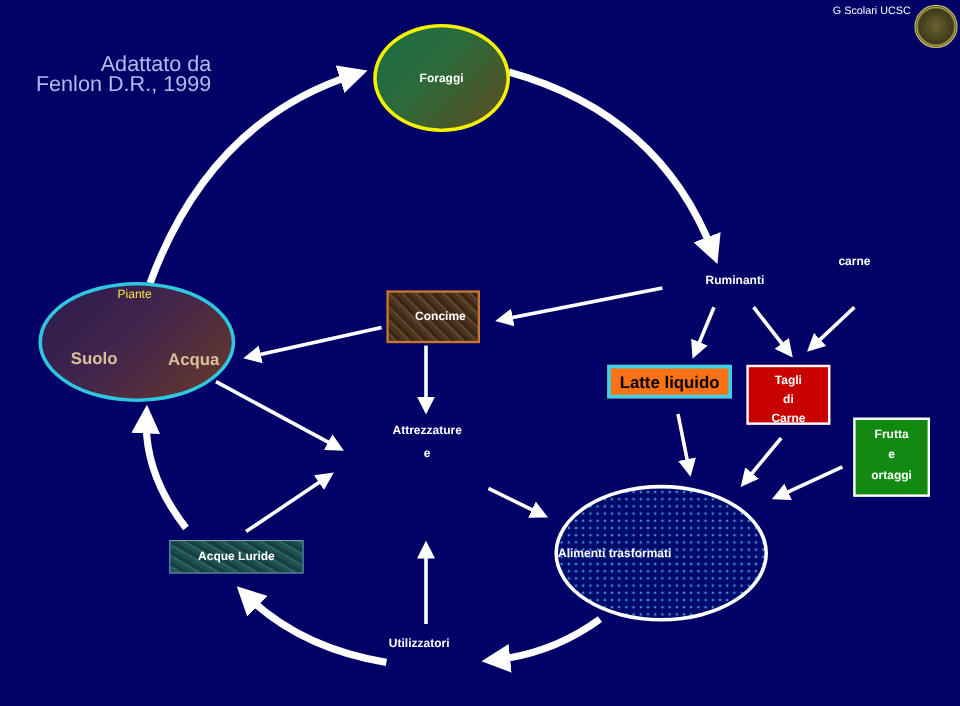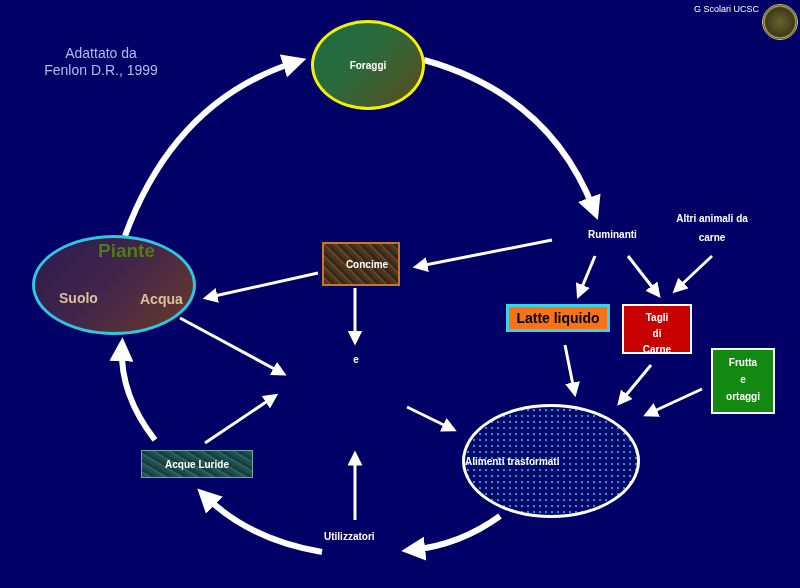--- a/index.html
+++ b/index.html
@@ -1,32 +1,32 @@
 <!DOCTYPE html>
 <html><head>
 <meta charset="utf-8">
 <style>
   html, body { margin: 0; padding: 0; }
   body { width: 800px; height: 588px; background: #000066; position: relative; overflow: hidden;
          font-family: "Liberation Sans", sans-serif; }
   svg.arrows { position: absolute; left: 0; top: 0; width: 800px; height: 588px; }
   .abs { position: absolute; }
   .lbl { color: #ffffff; font-weight: bold; font-size: 10px; text-align: center; white-space: nowrap; }
-  .credit { color: #b8b8ee; font-size: 14px; text-align: center; line-height: 17px; }
+  .credit { color: #b8b8ee; font-size: 18px; text-align: right; line-height: 17px; }
   .sign { color: #ffffff; font-size: 9px; }
   .seal { width: 34px; height: 34px; border-radius: 50%;
           background: radial-gradient(circle, #6a6230 0%, #3d3a1a 60%, #aaa050 66%, #2a2810 72%, #8a8240 100%);
           border: 1px solid #c8bd6a; }
   .node-foraggi { left: 311px; top: 20px; width: 114px; height: 90px; border-radius: 50%;
           border: 3px solid #f2f200; background: linear-gradient(135deg, #1a6e45 0%, #2c6a3a 45%, #5e4a1e 100%);
           display: flex; align-items: center; justify-content: center; box-sizing: border-box; }
   .node-piante { left: 32px; top: 235px; width: 164px; height: 100px; border-radius: 50%;
           border: 3px solid #2fc6e0; background: linear-gradient(135deg, #2a1a50 0%, #44264a 50%, #6a3a26 100%);
           box-sizing: border-box; }
-  .piante-txt { color: #4d7c0f; font-weight: bold; font-size: 19px; }
+  .piante-txt { color: #fde047; font-weight: normal; font-size: 10px; }
   .beige { color: #d8c09a; font-weight: bold; font-size: 14px; }
   .node-concime { left: 322px; top: 242px; width: 78px; height: 44px; box-sizing: border-box;
           border: 2px solid #c87826; background: repeating-linear-gradient(45deg, #4a3420 0 3px, #5e4428 3px 5px, #3a2816 5px 8px);
           display: flex; align-items: center; justify-content: center; padding-left: 12px; }
   .node-latte { left: 506px; top: 304px; width: 104px; height: 28px; box-sizing: border-box;
           border: 3px solid #3ad2e8; background: #f97316; display: flex; align-items: center; justify-content: center;
           color: #000; font-weight: bold; font-size: 14px; }
   .node-tagli { left: 622px; top: 304px; width: 70px; height: 50px; box-sizing: border-box;
           border: 2px solid #ffffff; background: #c80000; }
   .node-frutta { left: 711px; top: 348px; width: 64px; height: 66px; box-sizing: border-box;
@@ -102,21 +102,20 @@
 <div class="abs beige" style="left:59px; top:290px;">Suolo</div>
 <div class="abs beige" style="left:140px; top:291px;">Acqua</div>
 
 <div class="abs node-concime">
   <span class="lbl">Concime</span>
 </div>
 
 <div class="abs lbl" style="left:588px; top:229px;">Ruminanti</div>
 
 <div class="abs lbl" style="left:652px; top:209px; width:120px; line-height:19px;">
-  <div>Altri animali da</div>
   <div>carne</div>
 </div>
 
 <div class="abs node-latte">
   <span>Latte liquido</span>
 </div>
 
 <div class="abs node-tagli"></div>
 <div class="abs lbl" style="left:622px; top:310px; width:70px; line-height:16px;">
   <div>Tagli</div>
@@ -125,20 +124,21 @@
 </div>
 
 <div class="abs node-frutta"></div>
 <div class="abs lbl" style="left:711px; top:354px; width:64px; line-height:17px;">
   <div>Frutta</div>
   <div>e</div>
   <div>ortaggi</div>
 </div>
 
 <div class="abs lbl" style="left:280px; top:350px; width:152px; line-height:19px;">
+  <div>Attrezzature</div>
   <div>e</div>
 </div>
 
 <div class="abs node-alimenti">
   <span class="lbl">Alimenti trasformati</span>
 </div>
 
 <div class="abs node-acque">
   <span class="lbl">Acque Luride</span>
 </div>

